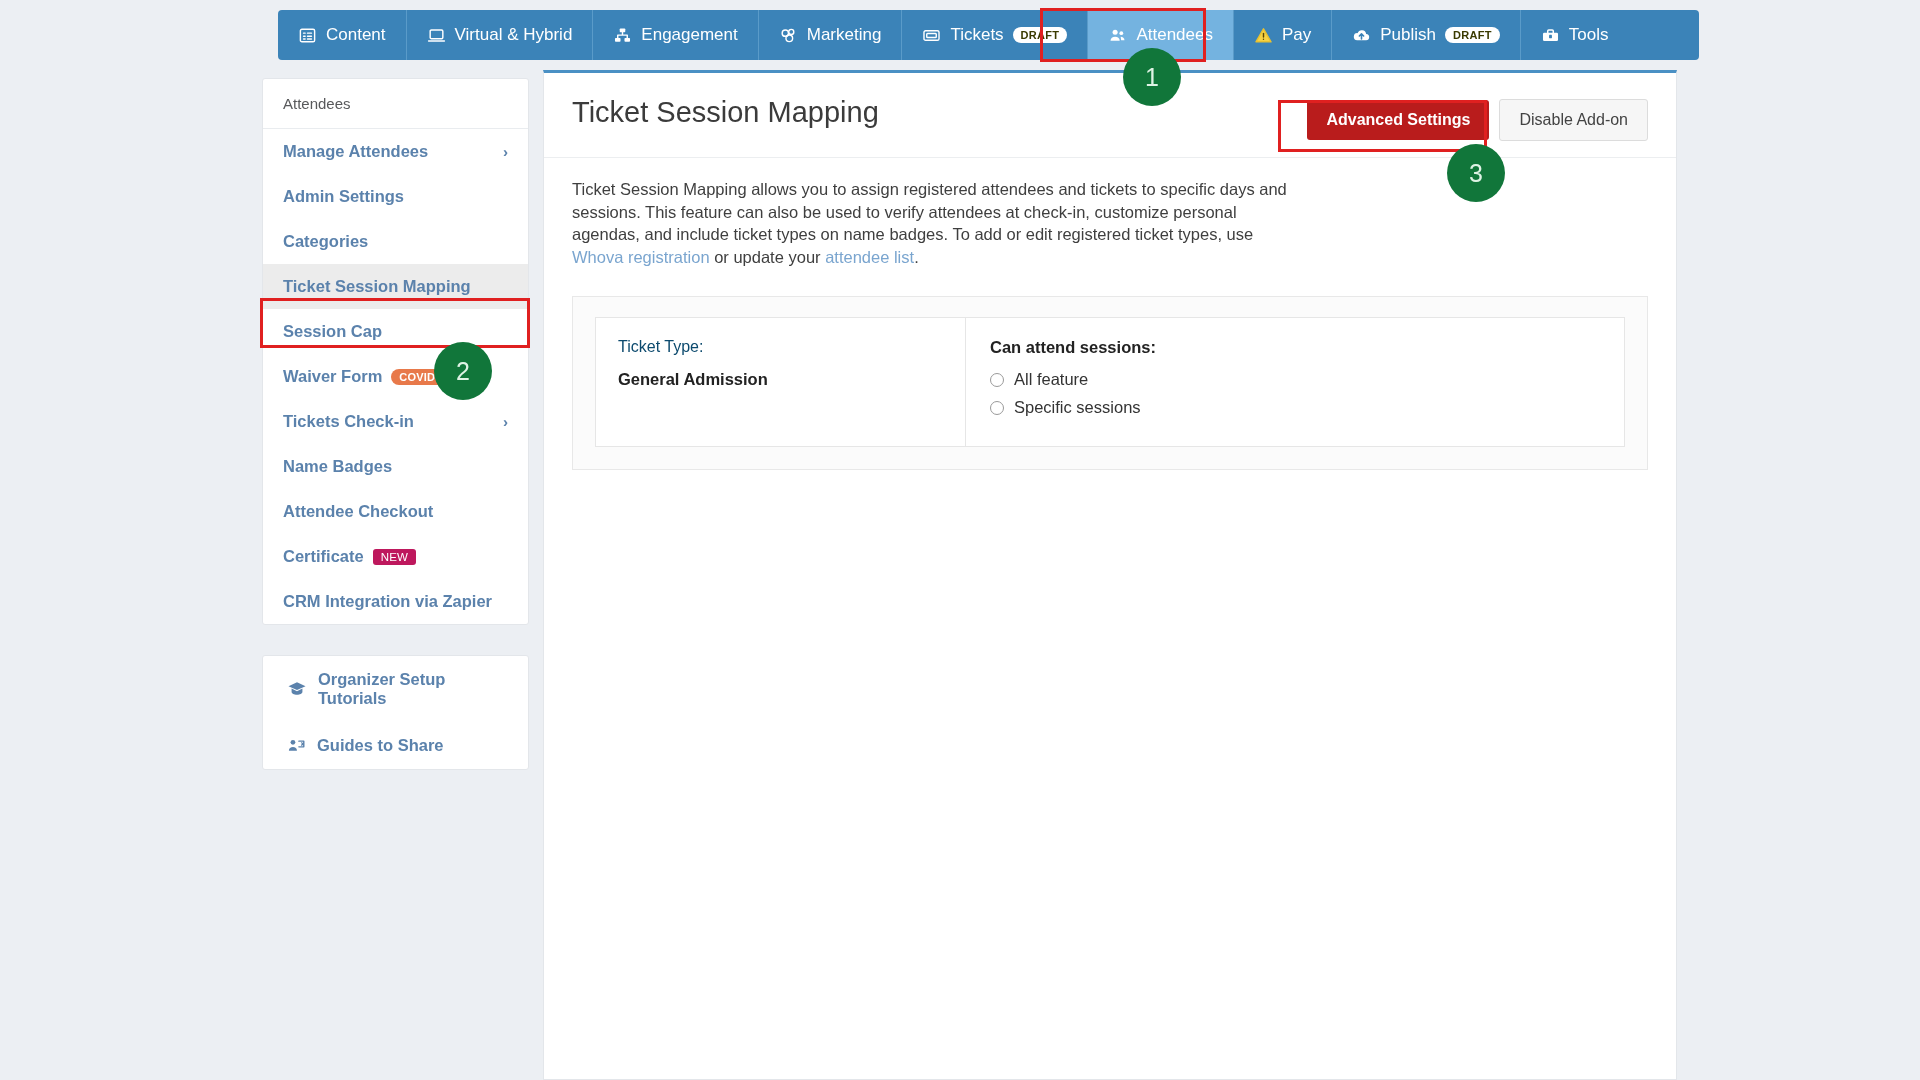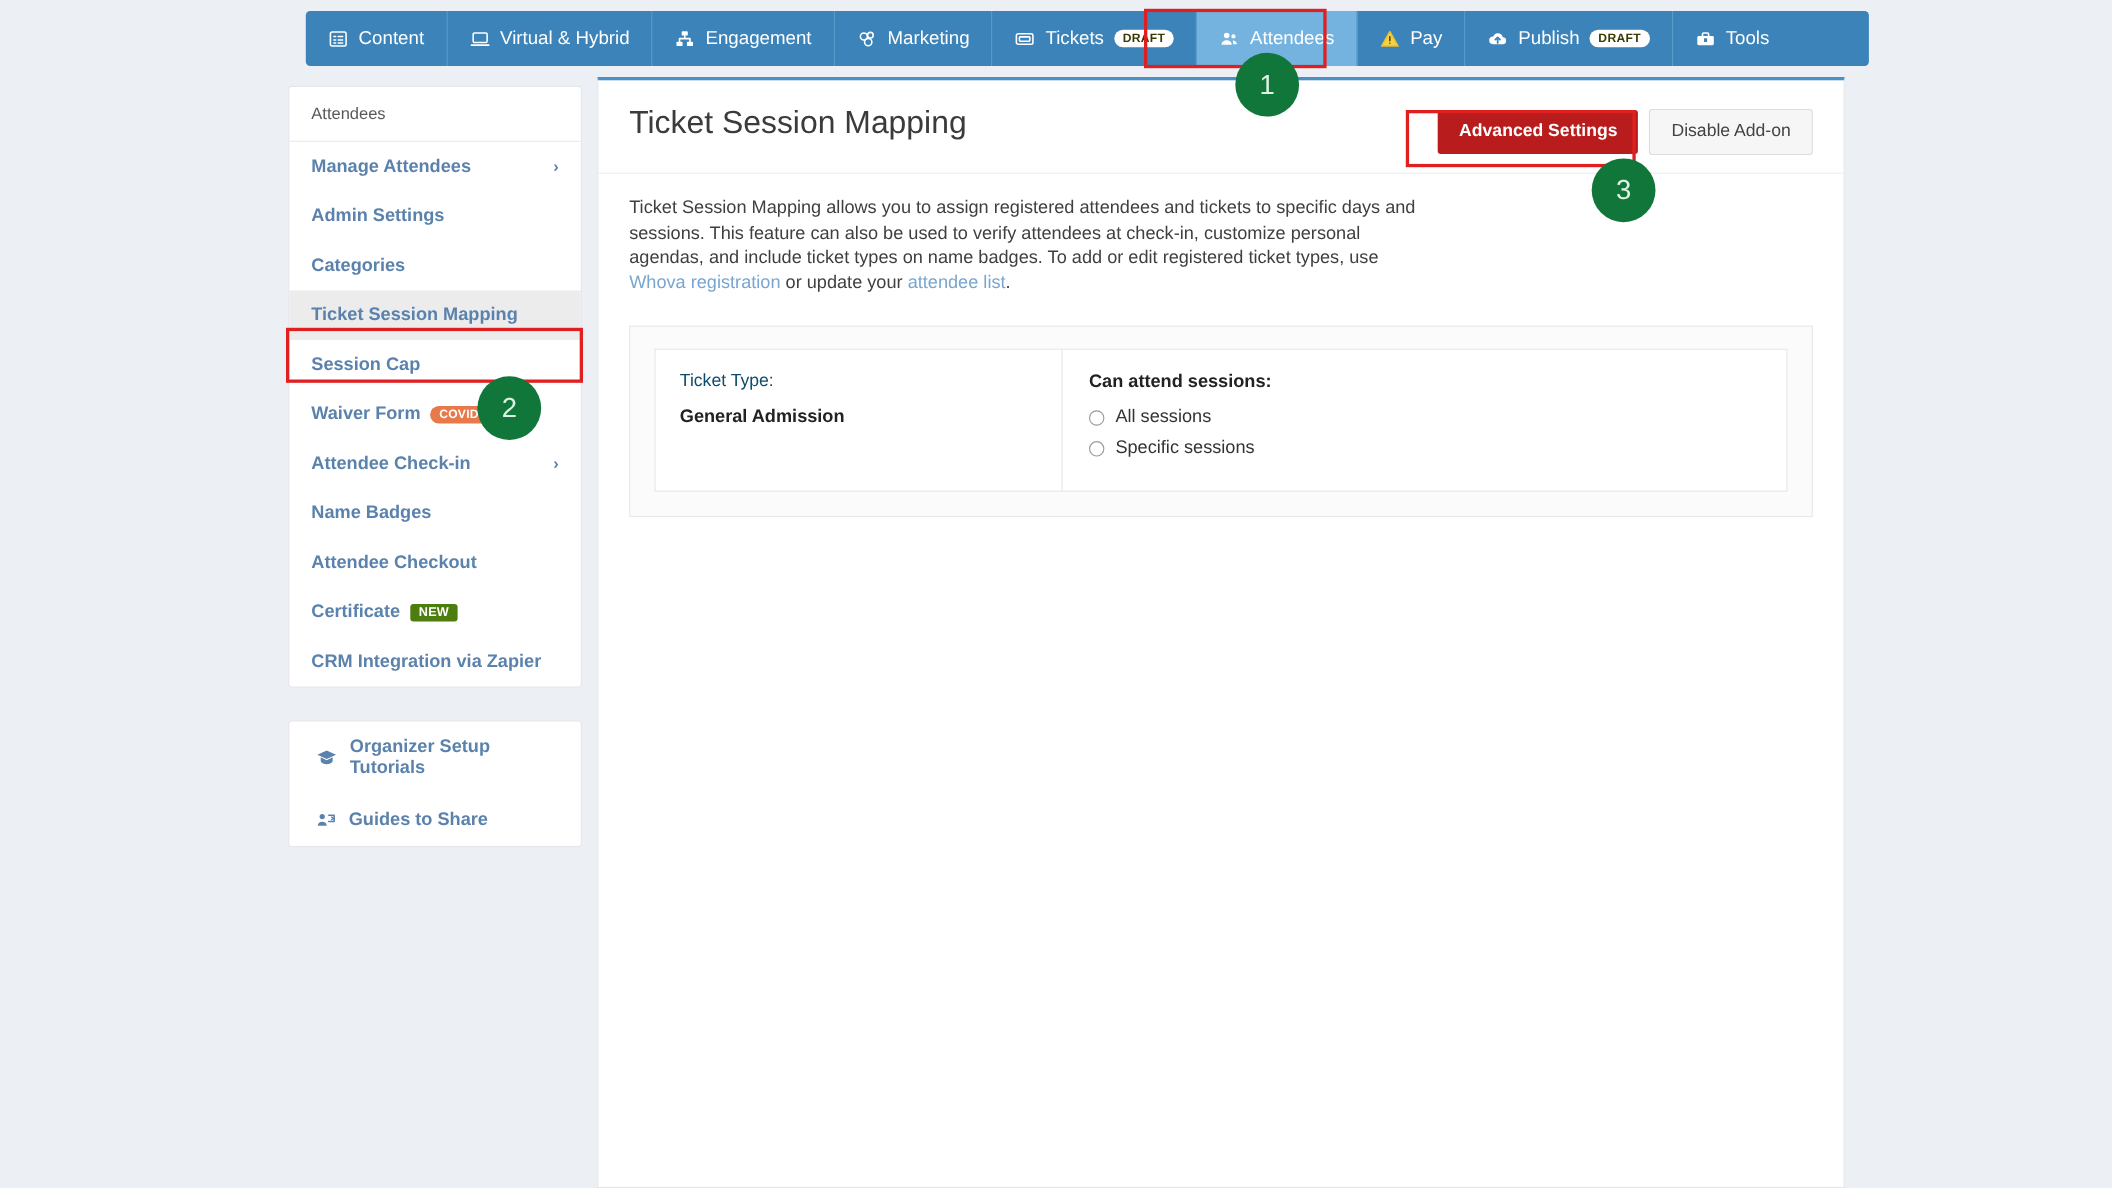--- a/index.html
+++ b/index.html
@@ -89,24 +89,24 @@
   .badge-covid {
     background: #e8794a;
     color: #fff;
     font-size: 11px;
     font-weight: bold;
     border-radius: 9px;
     padding: 2px 8px;
     letter-spacing: .2px;
   }
   .badge-new {
-    background: #4d7c0f;
+    background: #be185d;
     color: #fff;
     font-size: 11.5px;
-    font-weight: bold;
+    font-weight: normal;
     border-radius: 3px;
     padding: 2px 8px;
     letter-spacing: .2px;
   }
   .panel-gap { height: 30px; }
   .tut-item {
     display: flex;
     align-items: center;
     gap: 11px;
     padding: 14px 24px;
@@ -366,21 +366,21 @@
             </span>
           </div>
           <div class="side-item">
             <span class="side-label">
               <span>Waiver Form</span>
               <span class="badge-covid">COVID-19</span>
             </span>
           </div>
           <div class="side-item">
             <span class="side-label">
-              <span>Attendee Check-in</span>
+              <span>Tickets Check-in</span>
             </span>
             <span class="chev">›</span>
           </div>
           <div class="side-item">
             <span class="side-label">
               <span>Name Badges</span>
             </span>
           </div>
           <div class="side-item">
             <span class="side-label">
@@ -444,21 +444,21 @@
       <div class="ticket-card">
         <div class="tc-left">
           <div class="tc-lbl">Ticket Type:</div>
           <div class="tc-val">General Admission</div>
         </div>
         <div class="tc-right">
           <div class="tc-h">Can attend sessions:</div>
           <div id="radio-list">
               <label class="radio-row">
                 <span class="radio"></span>
-                <span>All sessions</span>
+                <span>All feature</span>
               </label>
               <label class="radio-row">
                 <span class="radio"></span>
                 <span>Specific sessions</span>
               </label>
             </div>
         </div>
       </div>
     </div>
   </div>

